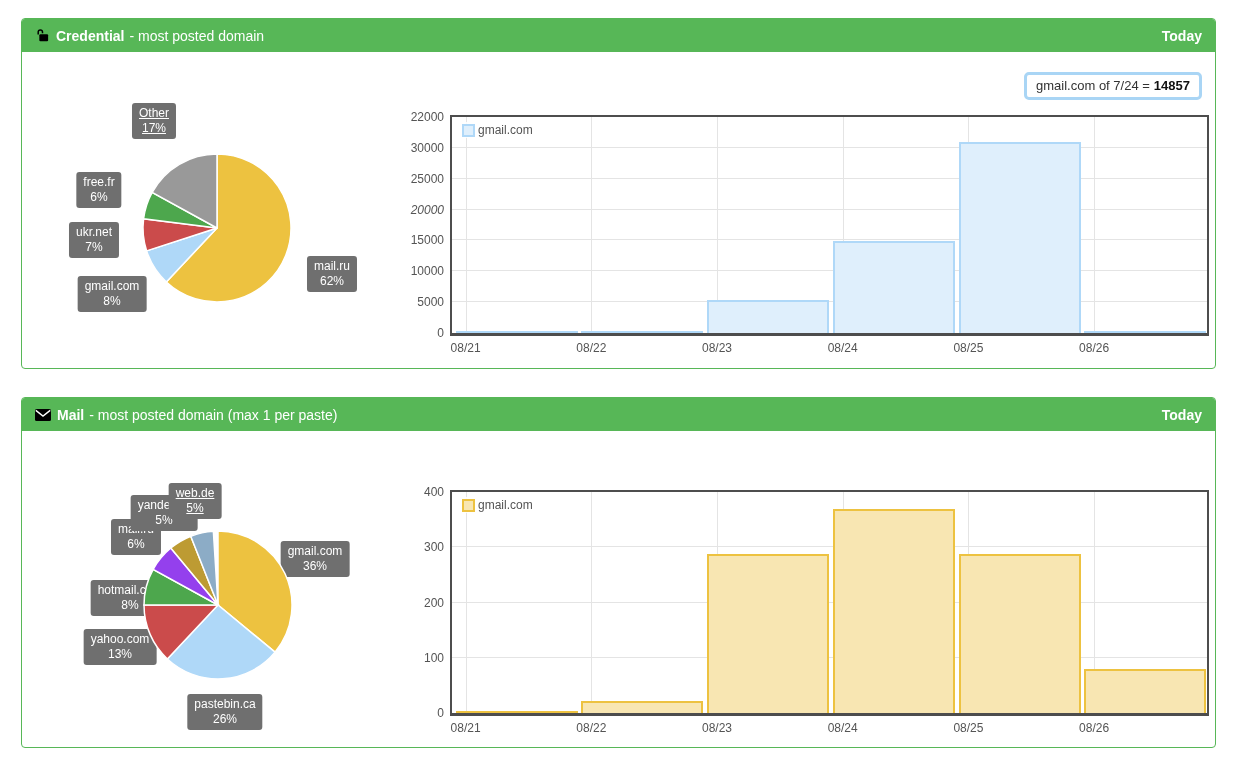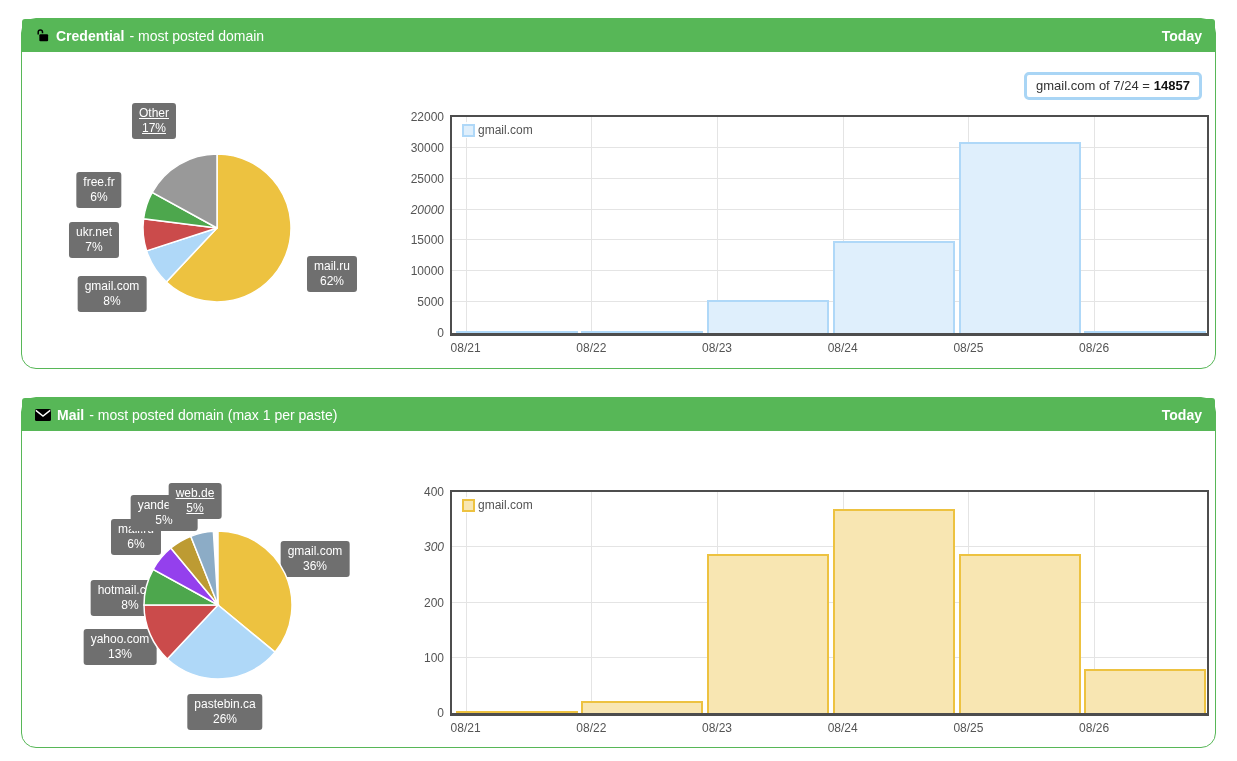--- a/index.html
+++ b/index.html
@@ -1,18 +1,18 @@
 <!DOCTYPE html>
 <html><head>
 <meta charset="utf-8">
 <style>
   html,body{margin:0;padding:0;overflow:hidden;}
   body{width:1237px;height:761px;background:#ffffff;font-family:"Liberation Sans",sans-serif;position:relative;}
 
-  .panel{position:absolute;left:21px;width:1193px;height:349px;border:1px solid #57b757;border-radius:15px;background:#fff;box-sizing:content-box;}
+  .panel{position:absolute;left:21px;width:1193px;height:349px;border:1px solid #57b757;border-radius:4px;background:#fff;box-sizing:content-box;}
   #panel-credential{top:18px;}
   #panel-mail{top:397px;}
 
   .panel-heading{height:33px;background:#57b757;border-radius:3px 3px 0 0;color:#fff;display:flex;align-items:center;padding:0 13px;font-size:14px;}
   .heading-icon{display:flex;align-items:center;margin-right:6px;}
   .panel-title{font-weight:bold;margin-right:5px;}
   .panel-subtitle{font-weight:normal;}
   .badge-today{margin-left:auto;font-weight:bold;}
 
   .panel-body{position:relative;height:314px;}
@@ -178,21 +178,21 @@
           <path d="M196,174 L168.76,105.20 A74,74 0 0 1 191.35,100.15 Z" fill="#8cacc6" stroke="#fff" stroke-width="1.5"></path>
         </svg>
       </div>
     <div class="plot" id="plot-mail">
         <div class="ytick" style="top: 100%;">0</div>
         <div class="gridline-h" style="bottom: 25%;"></div>
         <div class="ytick" style="top: 75%;">100</div>
         <div class="gridline-h" style="bottom: 50%;"></div>
         <div class="ytick" style="top: 50%;">200</div>
         <div class="gridline-h" style="bottom: 75%;"></div>
-        <div class="ytick" style="top: 25%; font-style: italic;">300</div>
+        <div class="ytick" style="top: 25%;">300</div>
         <div class="ytick" style="top: 0%; margin-left: 20px;">400</div>
         <div class="gridline-v" style="left: 1.8%;"></div>
         <div class="xtick" style="left: 1.8%;">08/21</div>
         <div class="gridline-v" style="left: 18.45%;"></div>
         <div class="xtick" style="left: 18.45%;">08/22</div>
         <div class="gridline-v" style="left: 35.1%;"></div>
         <div class="xtick" style="left: 35.1%;">08/23</div>
         <div class="gridline-v" style="left: 51.75%;"></div>
         <div class="xtick" style="left: 51.75%;">08/24</div>
         <div class="gridline-v" style="left: 68.4%;"></div>

